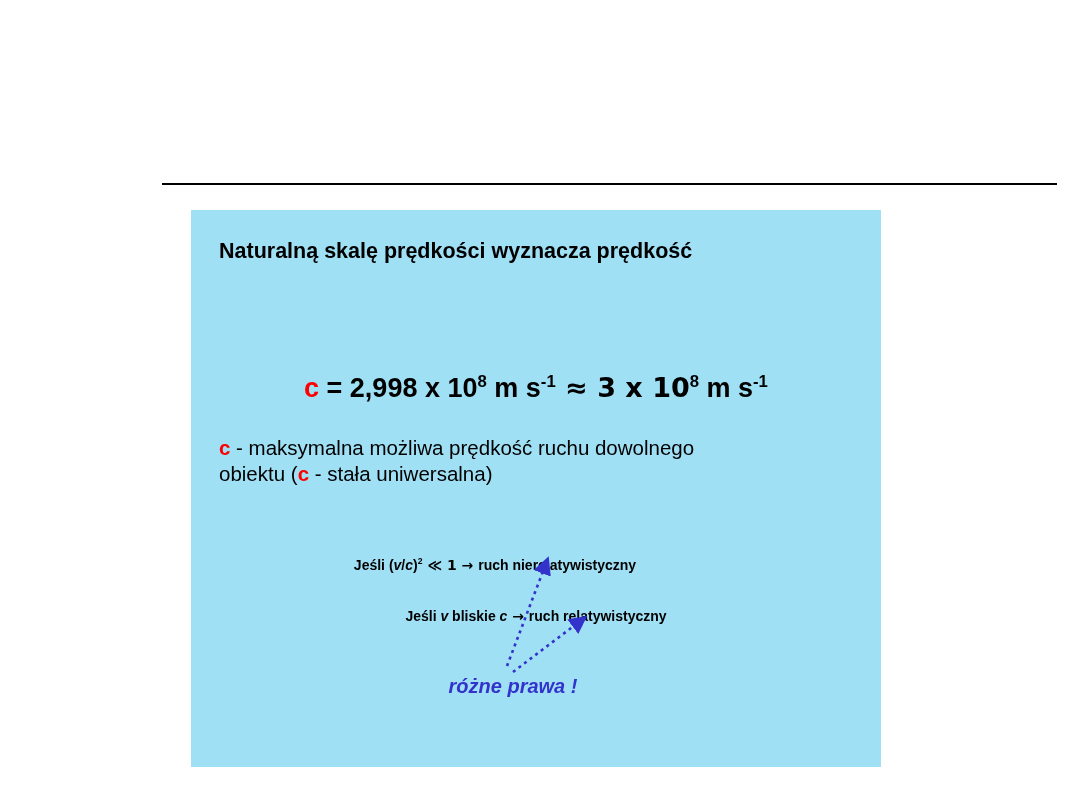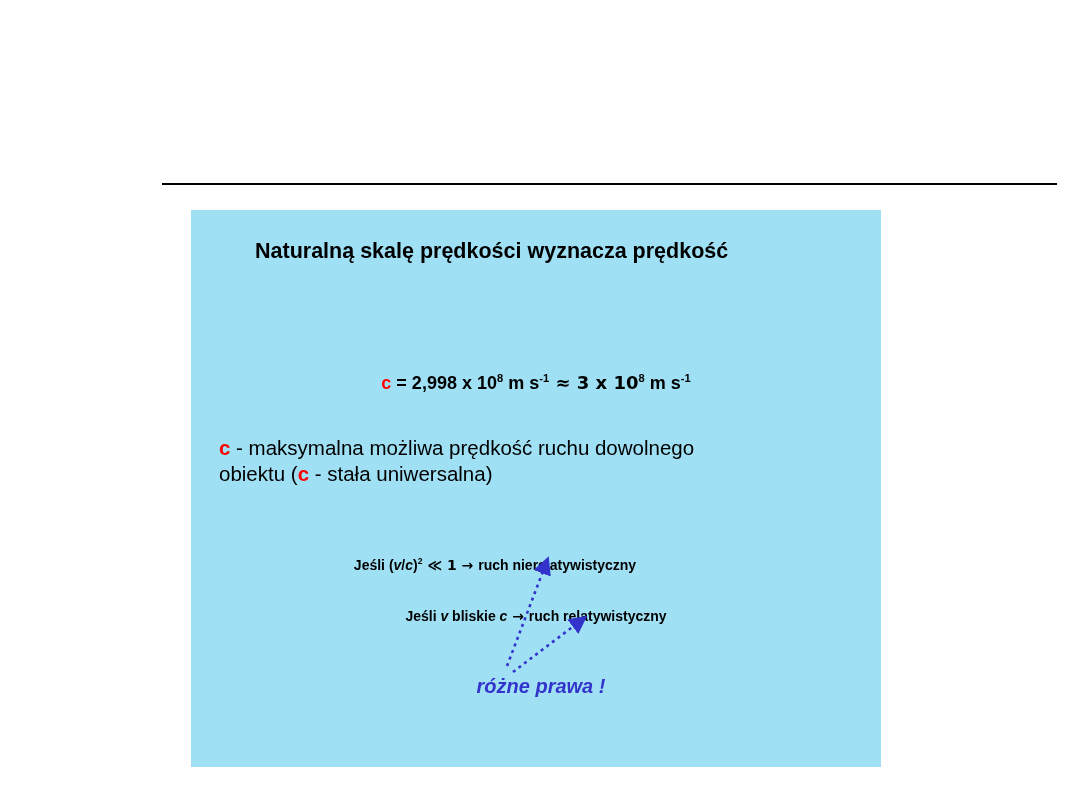--- a/index.html
+++ b/index.html
@@ -46,30 +46,29 @@
   .ital { font-style: italic; }
   sup { font-size: 0.62em; vertical-align: super; line-height: 0; }
 
   .para1 {
     left: 28px;
     top: 28px;
     width: 634px;
     font-size: 21.5px;
     font-weight: bold;
     text-align: justify;
-    margin-left: 36px;
   }
   .para1 .line2 { display: block; text-align: left; }
 
   .eq {
     left: 0px;
     top: 161px;
     width: 690px;
     text-align: center;
-    font-size: 18px;
+    font-size: 27px;
     font-weight: bold;
   }
 
   .para3 {
     left: 28px;
     top: 225px;
     width: 640px;
     font-size: 20.5px;
   }
   .para3 .l1 { display: block; }
@@ -93,21 +92,20 @@
   }
   .rozne {
     left: 0px;
     top: 464px;
     width: 644px;
     text-align: center;
     font-size: 20px;
     font-weight: bold;
     font-style: italic;
     color: #3333cc;
-    margin-left: 28px;
   }
   .arrows {
     position: absolute;
     left: 0; top: 0;
     width: 690px;
     height: 557px;
     pointer-events: none;
   }
   .sym { font-family: "DejaVu Sans", sans-serif; }
 </style>

